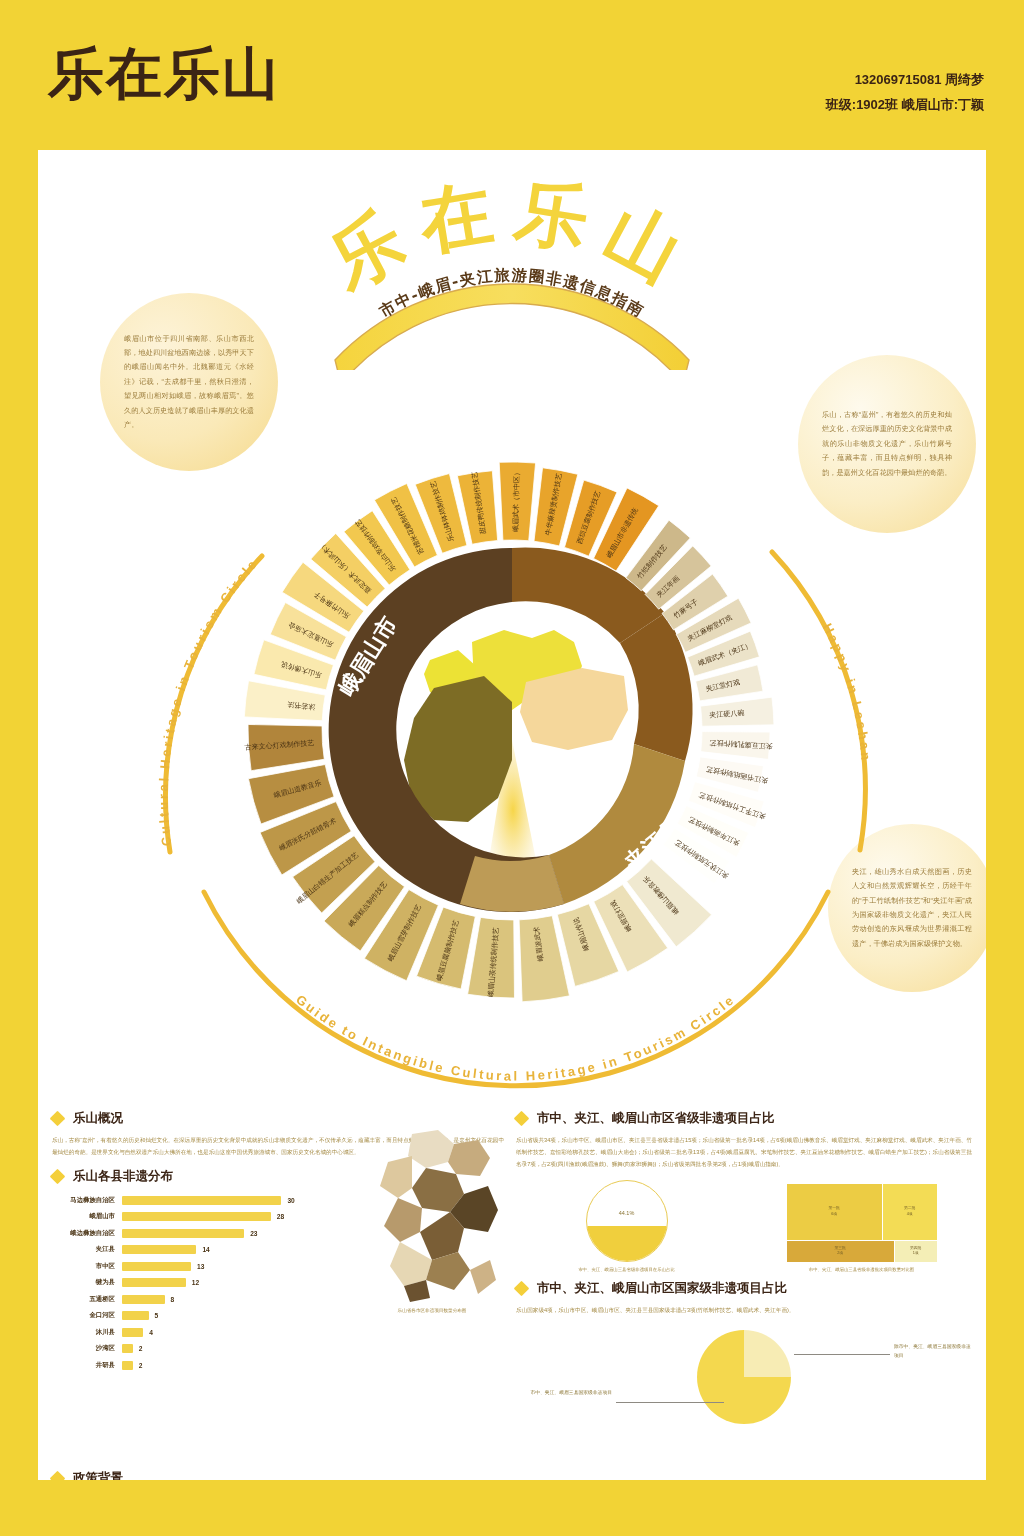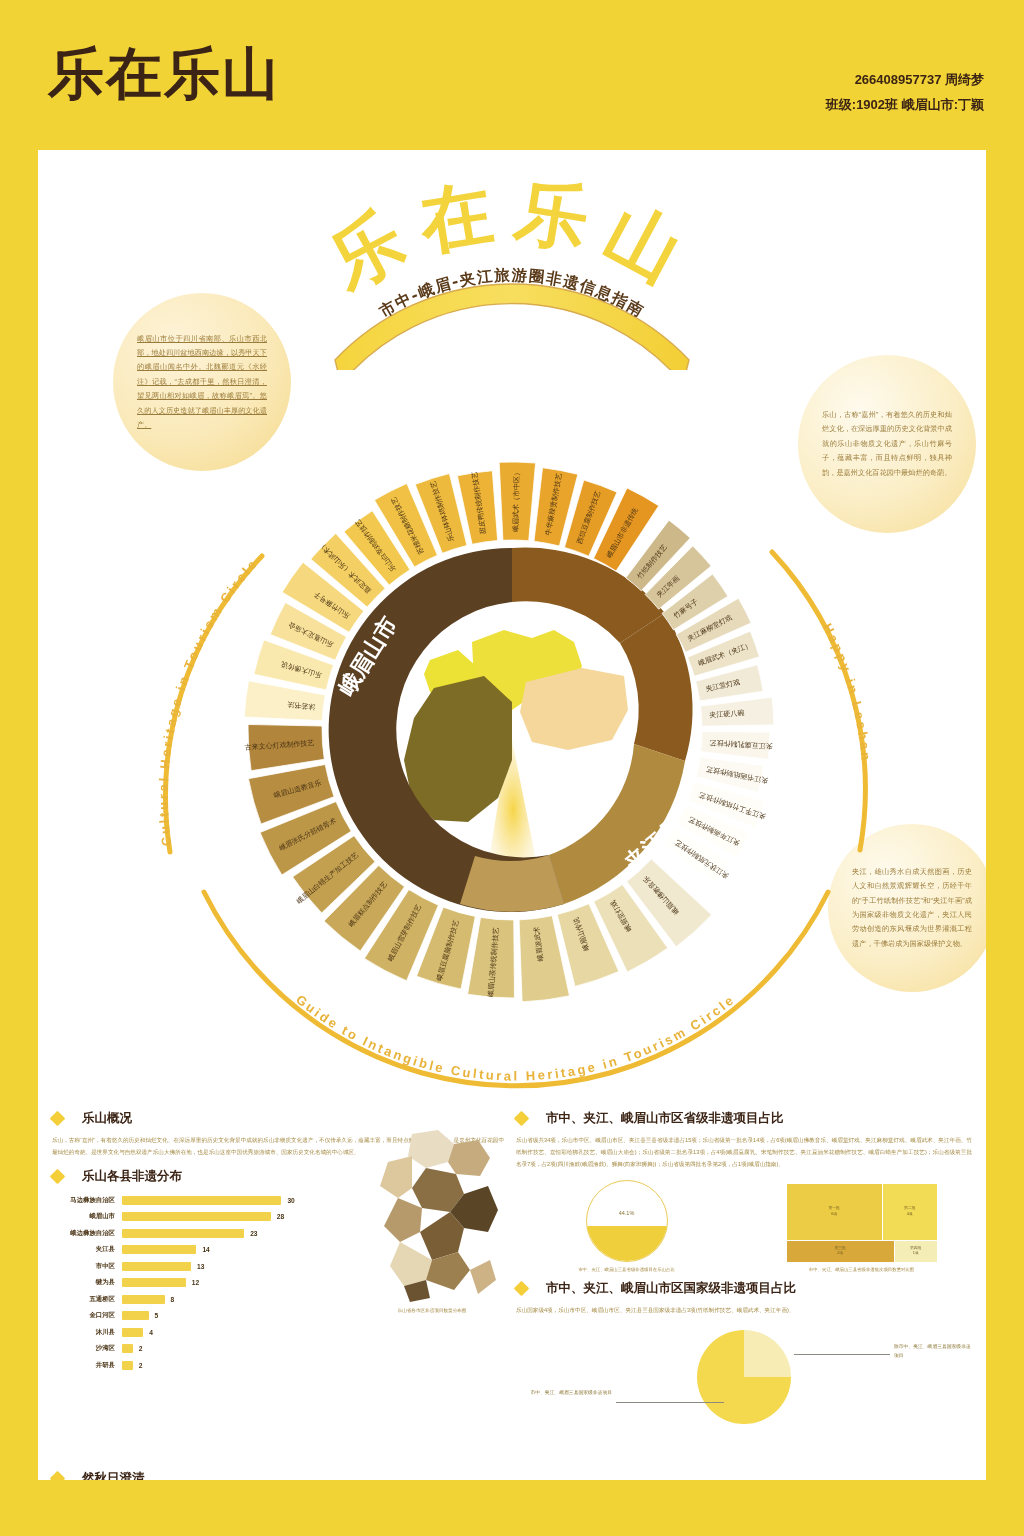--- a/index.html
+++ b/index.html
@@ -42,23 +42,22 @@
 
   
   .bubble {
     position: absolute; border-radius: 50%;
     padding: 26px 24px;
     font-size: 7.2px; line-height: 2.0; color: #9a7b3a;
     text-align: justify;
     display: flex; align-items: center;
   }
   #bubble-left {
-    left: 75px; top: 143px; width: 178px; height: 178px;
+    left: 62px; top: 143px; width: 178px; height: 178px;
     background: radial-gradient(circle at 35% 30%, #fdf3d8 0%, #fae9b8 55%, #f5d98a 100%);
-    text-decoration: underline;
   }
   #bubble-right-top {
     left: 760px; top: 205px; width: 178px; height: 178px;
     background: radial-gradient(circle at 35% 30%, #fefaed 0%, #fbeec6 55%, #f6dc94 100%);
   }
   #bubble-right-bottom {
     left: 790px; top: 674px; width: 168px; height: 168px;
     background: radial-gradient(circle at 35% 30%, #fefaed 0%, #fbeec6 55%, #f6dc94 100%);
   }
   .bubble p { width: 100%; }
@@ -82,21 +81,21 @@
     letter-spacing: 2.6px;
     font-family: "Liberation Sans", sans-serif;
   }
 
   
   #bottom { position: absolute; left: 0; top: 960px; width: 948px; height: 370px; }
   .col-left { position: absolute; left: 14px; top: 0; width: 452px; }
   .col-right { position: absolute; left: 478px; top: 0; width: 456px; }
 
   .sec-head {
-    display: flex; align-items: center; gap: 19px;
+    display: flex; align-items: center; gap: 10px;
     margin-bottom: 7px;
   }
   .diamond {
     width: 11px; height: 11px; background: #f4cf3a;
     transform: rotate(45deg); flex: 0 0 auto;
     border-radius: 1px;
   }
   .sec-title {
     font-size: 12.5px; font-weight: bold; color: #3b2415;
     font-family: "DejaVu Sans", sans-serif;
@@ -170,21 +169,21 @@
   }
   .pie-lead { position: absolute; height: 1px; background: #8e8a82; }
   .pie-lbl { position: absolute; font-size: 4.8px; color: #8a7433; line-height: 1.9; }
 </style>
 </head>
 <body>
 
 <div id="header">
   <div id="poster-logo">乐在乐山</div>
   <div id="author-block">
-    <div>266408957737 周绮梦</div>
+    <div>132069715081 周绮梦</div>
     <div>班级:1902班 峨眉山市:丁颖</div>
   </div>
 </div>
 
 <div id="canvas">
 
   <div id="arc-title-wrap">
     <svg width="948" height="200" viewBox="0 0 948 200">
       <defs>
         <path id="arcTitlePath" d="M 258 175 A 270 270 0 0 1 690 175" fill="none"></path>
@@ -436,21 +435,21 @@
             <path fill="#cdb286" d="M106 142 L126 132 L132 152 L114 166 Z"></path>
             <path fill="#6b5230" d="M40 158 L62 152 L66 170 L46 174 Z"></path>
           </g>
         </svg>
       </div>
       <div id="county-map-cap">乐山省各市区非遗项目数量分布图</div>
 
       <div style="margin-top:96px">
         <div class="sec-head">
           <span class="diamond"></span>
-          <span class="sec-title">然秋日澄清</span>
+          <span class="sec-title">政策背景</span>
         </div>
 
       </div>
     </div>
 
     <div class="col-right">
 
       <div class="sec-head">
         <span class="diamond"></span>
         <span class="sec-title">市中、夹江、峨眉山市区省级非遗项目占比</span>

